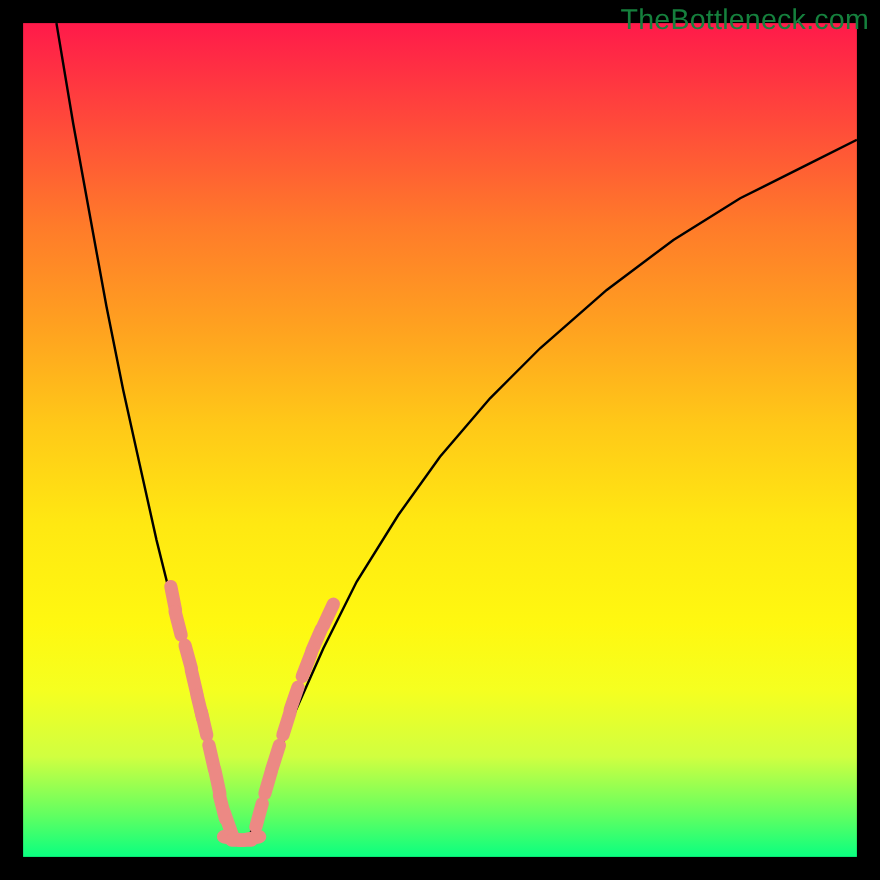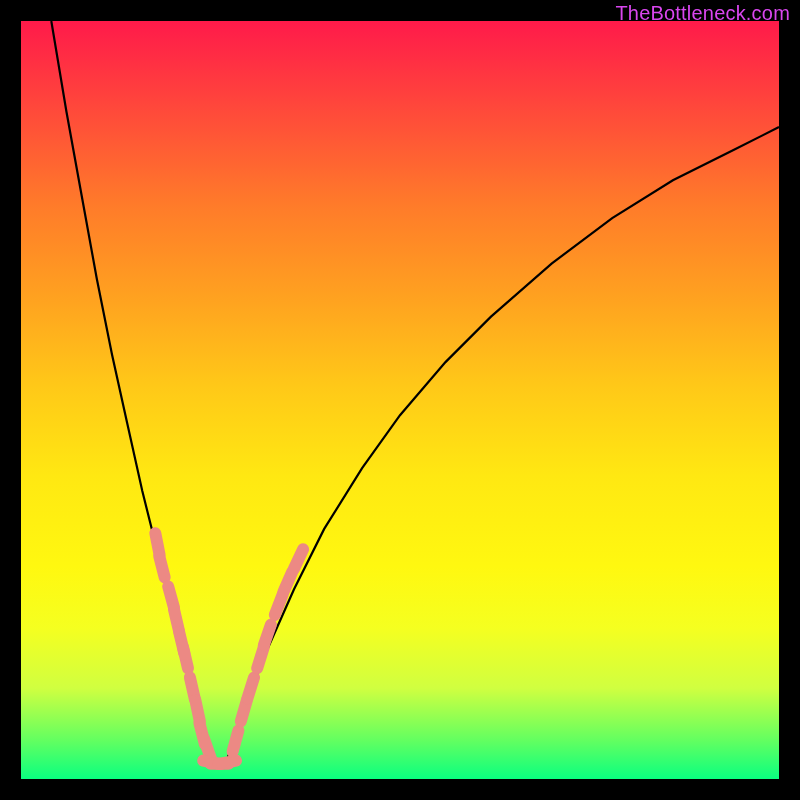--- a/index.html
+++ b/index.html
@@ -27,22 +27,22 @@
       #fff810 72%,
       #f5ff20 80%,
       #d0ff40 88%,
       #61ff61 95%,
       #0aff80 100%);
   }
   .watermark {
     position: absolute;
     top: 2px;
     right: 10px;
-    color: #d946ef;
-    font-size: 20px;
+    color: #15803d;
+    font-size: 26px;
     font-weight: 500;
     letter-spacing: 0.2px;
     z-index: 20;
   }
   svg.plot {
     position: absolute;
     left: 0;
     top: 0;
     width: 758px;
     height: 758px;

